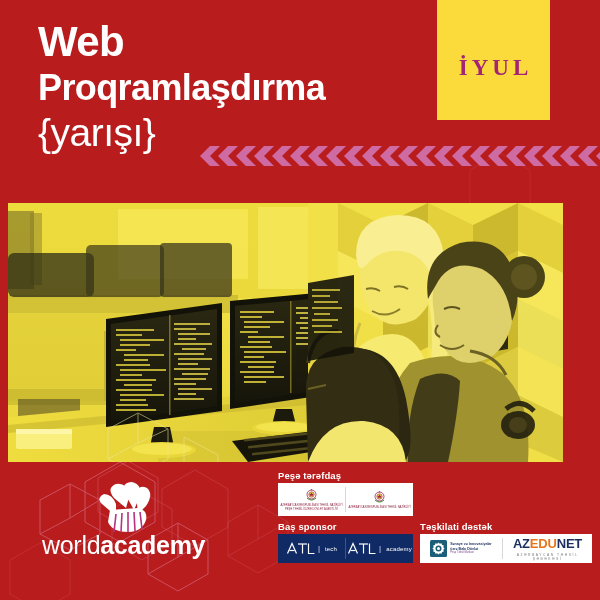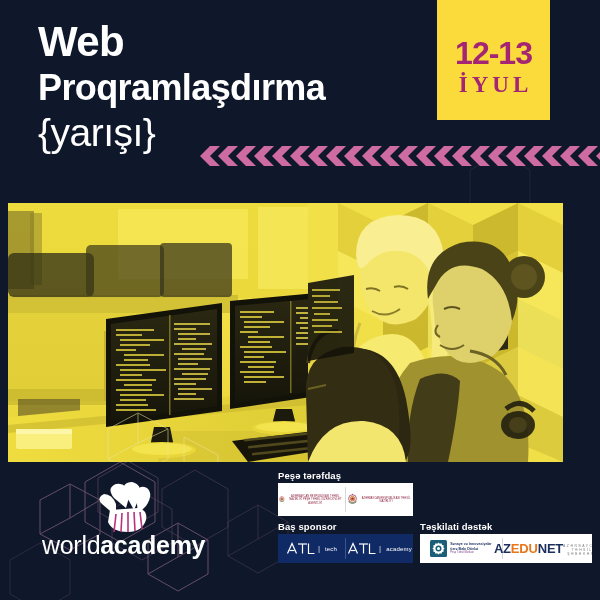--- a/index.html
+++ b/index.html
@@ -6,21 +6,21 @@
   html, body {
     width:600px; height:600px;
     font-family:"Liberation Sans", sans-serif;
     background:#b8327e;
     overflow:hidden;
   }
 
   .poster {
     position:relative;
     width:600px; height:600px;
-    background:#0f172a;
+    background:#b91c1c;
     overflow:hidden;
   }
 
   
   .bg-cubes {
     position:absolute; left:0; top:0; width:600px; height:600px;
     pointer-events:none; opacity:.40;
   }
 
   
@@ -157,21 +157,21 @@
     display:flex; align-items:center; justify-content:center;
     color:#ffffff;
   }
   .atl-sub {
     font-size:6px; letter-spacing:.2px; margin-left:3px;
     font-weight:400; color:#ffffff;
   }
 
   .emblem-unit {
     position:absolute; top:0; bottom:0;
-    display:flex; flex-direction:row;
+    display:flex; flex-direction:column;
     align-items:center; justify-content:center;
   }
   .emblem-txt {
     font-size:2.6px; line-height:3.4px; color:#8a1d3a;
     text-align:center; margin-top:1px; letter-spacing:.05px;
   }
 
   .minlogo-txt {
     font-size:3.6px; line-height:4.4px; color:#1b2f5e;
     font-weight:bold; white-space:pre-line;
@@ -215,21 +215,20 @@
 
   <div class="header">
 
     <div class="title-block">
       <div class="title-line1">Web</div>
       <div class="title-line2">Proqramlaşdırma</div>
       <div class="title-line3">{yarışı}</div>
     </div>
 
     <div class="date-badge">
-      <div class="dnum">12-13</div>
       <div class="dmon">İYUL</div>
     </div>
 
     <div class="chevrons">
       <svg width="404" height="24" viewBox="0 0 404 24">
         <defs>
           <g id="chev">
             <path d="M14 0 L4 10 L14 20 L24 20 L14 10 L24 0 Z" fill="#cf6ba3"></path>
           </g>
         </defs>

